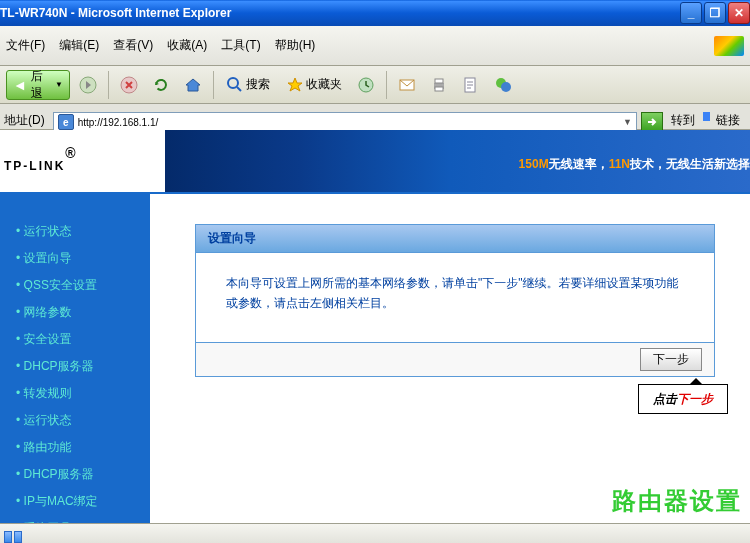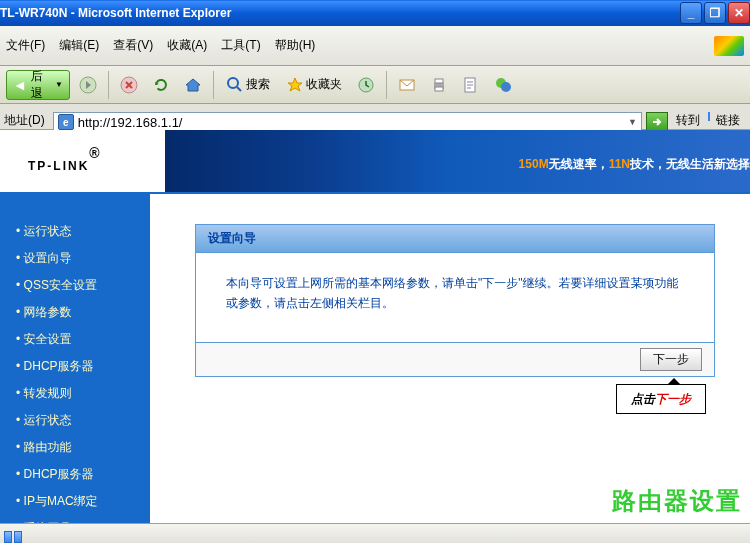--- a/index.html
+++ b/index.html
@@ -23,45 +23,45 @@
     .back-btn { width: 64px; height: 30px; background: linear-gradient(to bottom, #d0ffc0, #70c040); border: 1px solid #4a9020; border-radius: 3px; display: flex; align-items: center; padding: 0 6px; cursor: pointer; gap: 4px; }
     .back-btn .arrow { color: #fff; font-size: 14px; font-weight: bold; }
     .sep { width: 1px; height: 28px; background: #b0b0a0; margin: 0 2px; }
     .toolbtn-labeled { display: flex; align-items: center; gap: 2px; padding: 0 6px; height: 28px; cursor: pointer; border-radius: 3px; }
     
     
     .addressbar { height: 26px; background: #e3e3dc; border-bottom: 1px solid #a0a090; display: flex; padding: 8px 4px; gap: 4px; }
     .addr-label { margin-right: 4px; }
     .addr-input { flex: 1; height: 20px; background: #fff; border: 1px solid #7f9db9; display: flex; align-items: center; padding: 0 4px; }
     .addr-input .icon { width: 16px; height: 16px; background: #4a88d8; border: 1px solid #2a5898; border-radius: 2px; display: flex; align-items: center; justify-content: center; color: #fff; font-size: 10px; font-weight: bold; margin-right: 4px; }
-    .addr-input input { border: none; outline: none; flex: 1; font-family: Arial; font-size: 13px; }
+    .addr-input input { border: none; outline: none; flex: 1; font-family: Arial; font-size: 10px; }
     .go-btn { width: 22px; height: 20px; background: linear-gradient(to bottom, #7dd060, #3aa020); border: 1px solid #2a7010; display: flex; align-items: center; justify-content: center; color: #fff; cursor: pointer; }
     .go-label { padding: 0 4px; cursor: pointer; }
-    .links-label { padding: 0 6px; border-left: 2px solid #3b82f6; cursor: pointer; }
+    .links-label { padding: 0 6px; border-left: 7px solid #3b82f6; cursor: pointer; }
     
     
     .banner { height: 64px; background: linear-gradient(to right, #fff 0%, #fff 22%, #042a6a 22%, #0a3a8a 40%, #105aba 60%, #2a6aca 100%); display: flex; align-items: center; position: relative; border-bottom: 2px solid #186aca; }
-    .brand { font-family: Arial; font-size: 28px; font-weight: bold; color: #000; letter-spacing: 2px; margin-left: 28px; }
+    .brand { font-family: Arial; font-size: 28px; font-weight: bold; color: #000; letter-spacing: 2px; margin-left: 4px; }
     .slogan { position: absolute; right: 0; top: 18px; font-size: 22px; font-weight: bold; color: #fff; white-space: nowrap; overflow: hidden; }
     .slogan .hi { color: #ff9900; }
     
     
     .content { display: flex; height: 346px; background: #fff; }
     .sidebar { width: 150px; background: #186aca; padding-top: 24px; }
-    .sidebar li { list-style: none; color: #fef9c3; padding: 5px 0 5px 16px; cursor: pointer; font-size: 12px; }
+    .sidebar li { list-style: none; color: #5eead4; padding: 5px 0 5px 16px; cursor: pointer; font-size: 12px; }
     .sidebar li::before { content: "• "; }
     
     .main { flex: 1; background: #fff; padding: 30px 10px 0 45px; position: relative; }
     .wizard { border: 1px solid #5a9ad8; width: 520px; }
     .wizard-title { background: linear-gradient(to bottom, #a8c8f0, #6aa8e0); color: #0040a0; padding: 5px 12px; font-weight: bold; border-bottom: 1px solid #5a9ad8; }
     .wizard-body { padding: 20px 30px; min-height: 90px; color: #0040a0; line-height: 1.7; border-bottom: 1px solid #5a9ad8; }
     .wizard-footer { padding: 5px 12px; text-align: right; background: #f8f8f8; }
     .next-btn { padding: 2px 12px; background: linear-gradient(to bottom, #fff, #ddd); border: 1px solid #888; cursor: pointer; font-size: 12px; }
     
-    .callout { position: absolute; top: 190px; left: 466px; background: #fff; border: 1px solid #000; padding: 5px 14px; font-size: 14px; font-weight: bold; font-style: italic; }
+    .callout { position: absolute; top: 190px; left: 488px; background: #fff; border: 1px solid #000; padding: 5px 14px; font-size: 14px; font-weight: bold; font-style: italic; }
     .callout .red { color: #e00000; }
     .callout::before { content: ""; position: absolute; top: -14px; left: 50px; border: 7px solid transparent; border-bottom-color: #000; }
     
     .watermark { position: absolute; right: 8px; bottom: 26px; font-size: 24px; font-weight: bold; color: #33cc33; letter-spacing: 2px; }
     
     
     .statusbar { height: 20px; background: linear-gradient(to bottom, #f5f5f0, #e3e3dc); border-top: 1px solid #a0a090; display: flex; align-items: end; padding: 0 4px; position: absolute; bottom: 0; left: 0; right: 0; }
     .statusbar .blocks { display: flex; gap: 2px; }
     .statusbar .block { width: 8px; height: 12px; background: linear-gradient(to bottom, #88baff, #3a8aea); border: 1px solid #2a6aca; }
     

